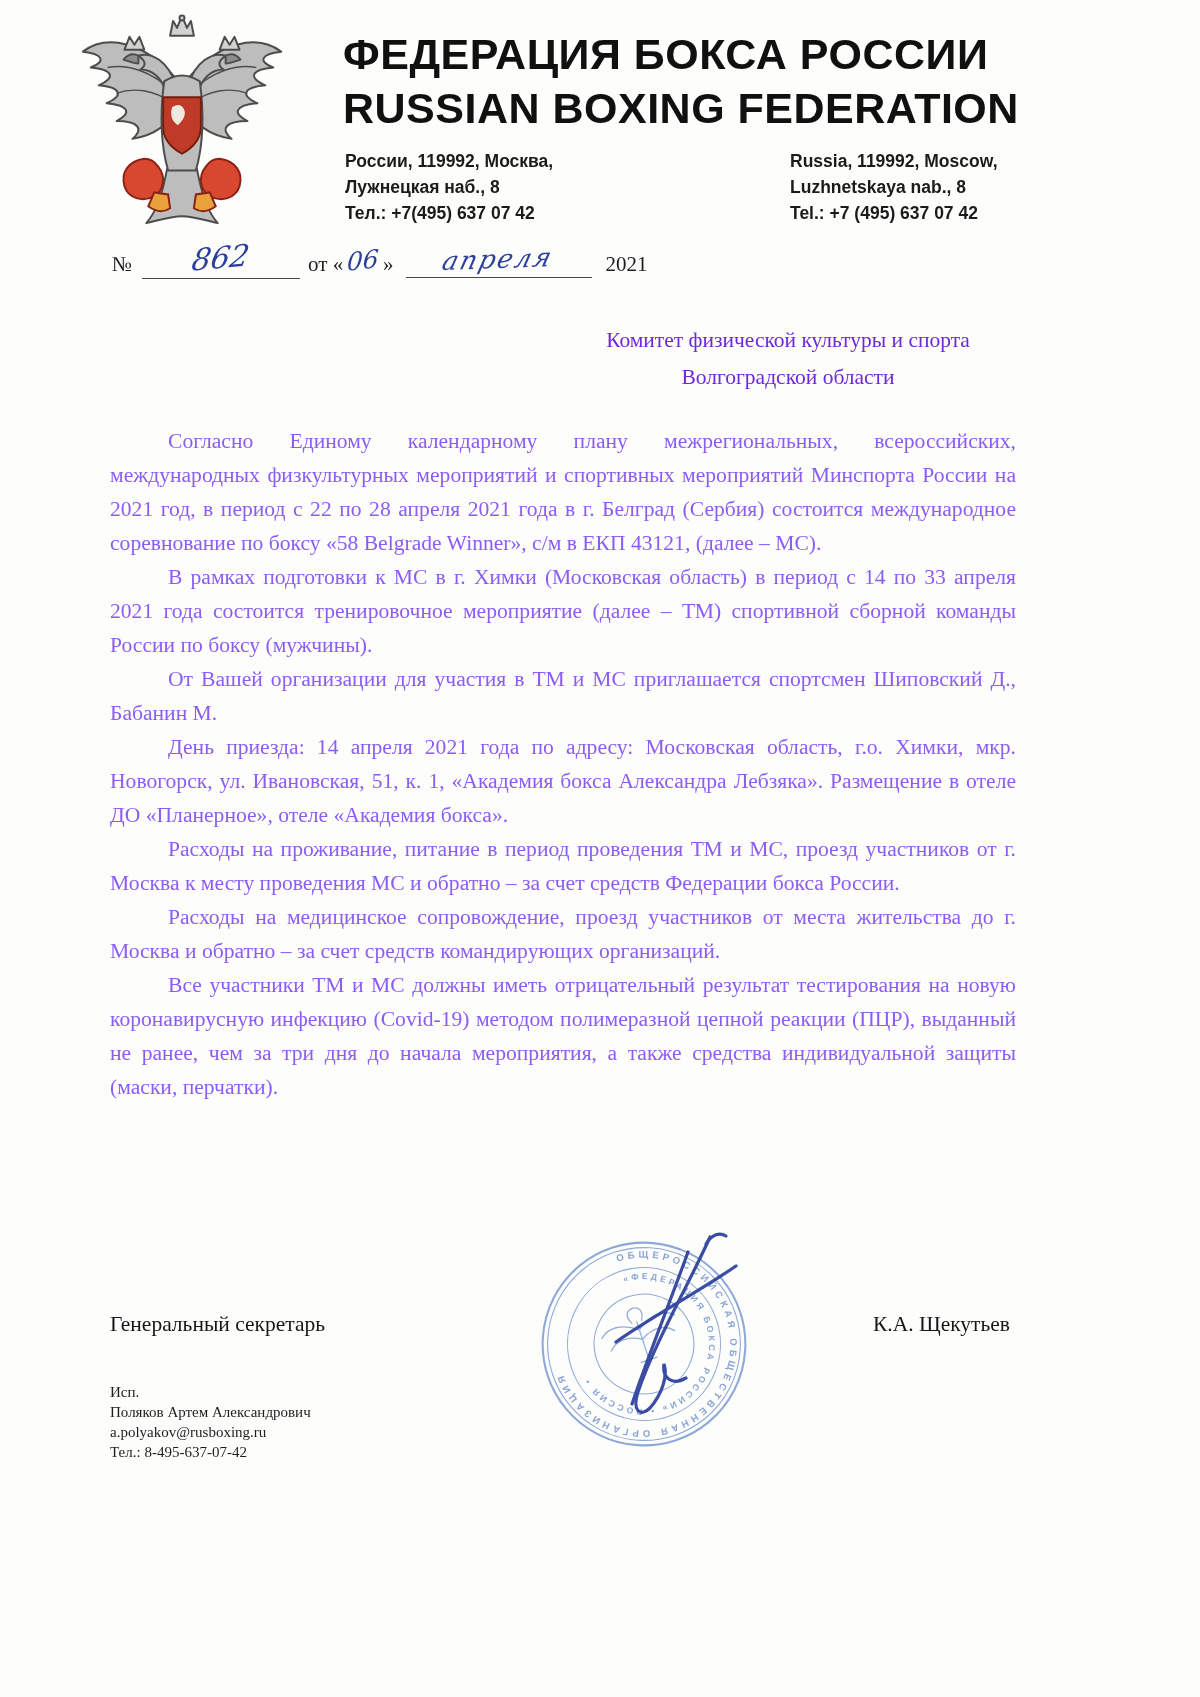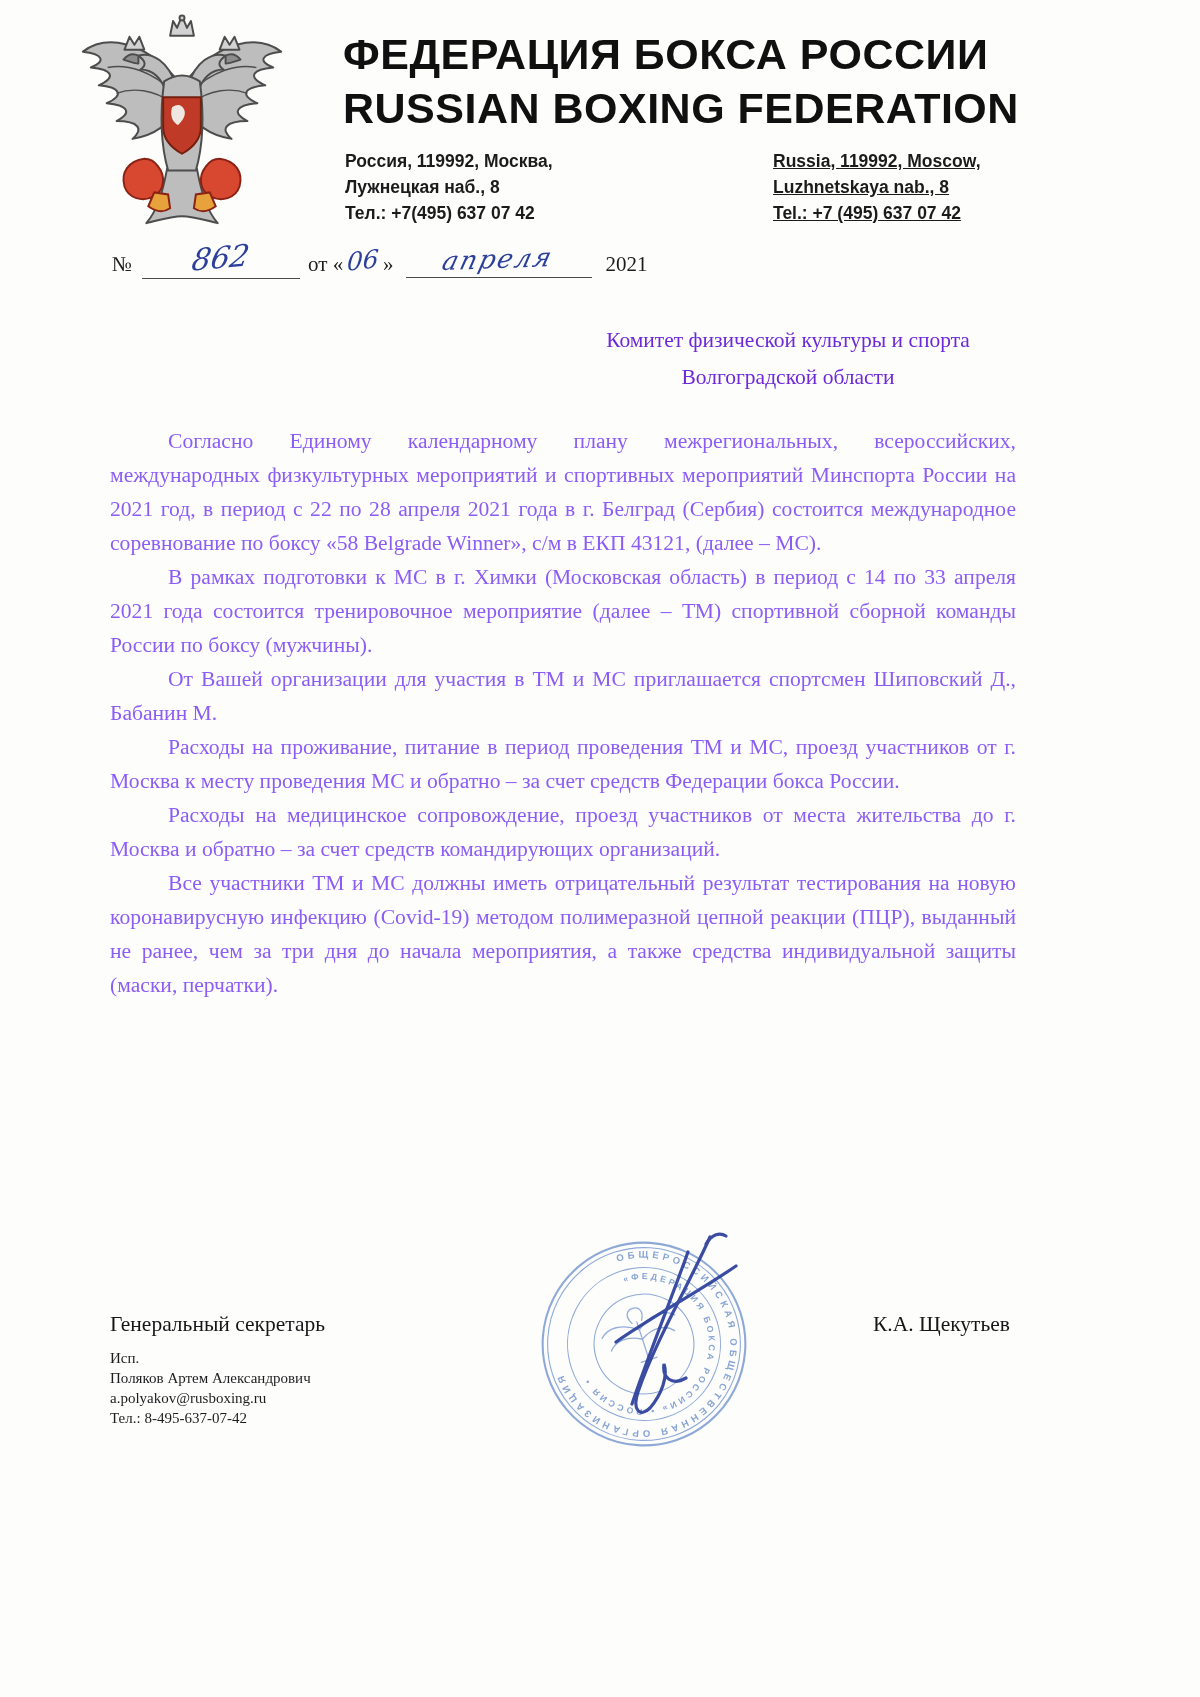--- a/index.html
+++ b/index.html
@@ -33,21 +33,21 @@
     font-weight: 700; font-size: 43px; letter-spacing: 0.5px;
     color: #101010; white-space: nowrap;
   }
   .addr {
     position: absolute; top: 148px;
     font-family: "Liberation Sans", sans-serif;
     font-weight: 700; font-size: 17.5px; line-height: 26px;
     color: #1b1b1b;
   }
   .addr-ru { left: 345px; }
-  .addr-en { left: 773px; text-decoration: underline; }
+  .addr-en { left: 790px; }
 
   
   .ref-line {
     position: absolute; left: 112px; top: 243px;
     display: flex; align-items: baseline;
     font-size: 21px; white-space: nowrap;
   }
   .blank {
     display: inline-block;
     border-bottom: 1.5px solid #4a4a4a;
@@ -82,21 +82,21 @@
 
   
   .sign-row {
     position: absolute; left: 110px; top: 1312px; width: 900px;
     display: flex; justify-content: space-between; align-items: flex-end;
     font-size: 21.5px; color: #161618;
   }
 
   
   .executor {
-    position: absolute; left: 110px; top: 1348px;
+    position: absolute; left: 110px; top: 1382px;
     font-size: 15px; line-height: 20px; color: #1d1d1f;
   }
 
   
   .stamp {
     position: absolute; left: 536px; top: 1236px;
     width: 216px; height: 216px;
     transform: rotate(-18deg);
     opacity: 0.8;
   }
@@ -154,21 +154,21 @@
         <path d="M82 182 l-6 14 c8 6 16 6 22 2 l-2 -14 z" fill="#e8a23c"></path>
         <path d="M138 182 l6 14 c-8 6 -16 6 -22 2 l2 -14 z" fill="#e8a23c"></path>
       </g>
     </svg>
   </div>
 
   <div class="title-ru">ФЕДЕРАЦИЯ БОКСА РОССИИ</div>
   <div class="title-en">RUSSIAN BOXING FEDERATION</div>
 
   <div class="addr addr-ru">
-    <div>Россия, 119992, Москва,</div>
+    <div>России, 119992, Москва,</div>
     <div>Лужнецкая наб., 8</div>
     <div>Тел.: +7(495) 637 07 42</div>
   </div>
   <div class="addr addr-en">
     <div>Russia, 119992, Moscow,</div>
     <div>Luzhnetskaya nab., 8</div>
     <div>Tel.: +7 (495) 637 07 42</div>
   </div>
 
   <div class="ref-line">
@@ -183,20 +183,21 @@
 
   <div class="recipient">
     <div>Комитет физической культуры и спорта</div>
     <div>Волгоградской области</div>
   </div>
 
   <div class="body-text">
     <p>Согласно Единому календарному плану межрегиональных, всероссийских, международных физкультурных мероприятий и спортивных мероприятий Минспорта России на 2021 год, в период с 22 по 28 апреля 2021 года в г. Белград (Сербия) состоится международное соревнование по боксу «58 Belgrade Winner», с/м в ЕКП 43121, (далее – МС).</p>
     <p>В рамках подготовки к МС в г. Химки (Московская область) в период с 14 по 33 апреля 2021 года состоится тренировочное мероприятие (далее – ТМ) спортивной сборной команды России по боксу (мужчины).</p>
     <p>От Вашей организации для участия в ТМ и МС приглашается спортсмен Шиповский Д., Бабанин М.</p>
+    <p>День приезда: 14 апреля 2021 года по адресу: Московская область, г.о. Химки, мкр. Новогорск, ул. Ивановская, 51, к. 1, «Академия бокса Александра Лебзяка». Размещение в отеле ДО «Планерное», отеле «Академия бокса».</p>
     <p>Расходы на проживание, питание в период проведения ТМ и МС, проезд участников от г. Москва к месту проведения МС и обратно – за счет средств Федерации бокса России.</p>
     <p>Расходы на медицинское сопровождение, проезд участников от места жительства до г. Москва и обратно – за счет средств командирующих организаций.</p>
     <p>Все участники ТМ и МС должны иметь отрицательный результат тестирования на новую коронавирусную инфекцию (Covid-19) методом полимеразной цепной реакции (ПЦР), выданный не ранее, чем за три дня до начала мероприятия, а также средства индивидуальной защиты (маски, перчатки).</p>
   </div>
 
   <svg class="stamp" viewBox="0 0 260 260" aria-hidden="true">
     <defs>
       <path id="arcOuter" d="M 130 26 a 104 104 0 1 1 -0.1 0"></path>
       <path id="arcInner" d="M 130 52 a 78 78 0 1 1 -0.1 0"></path>
     </defs>

